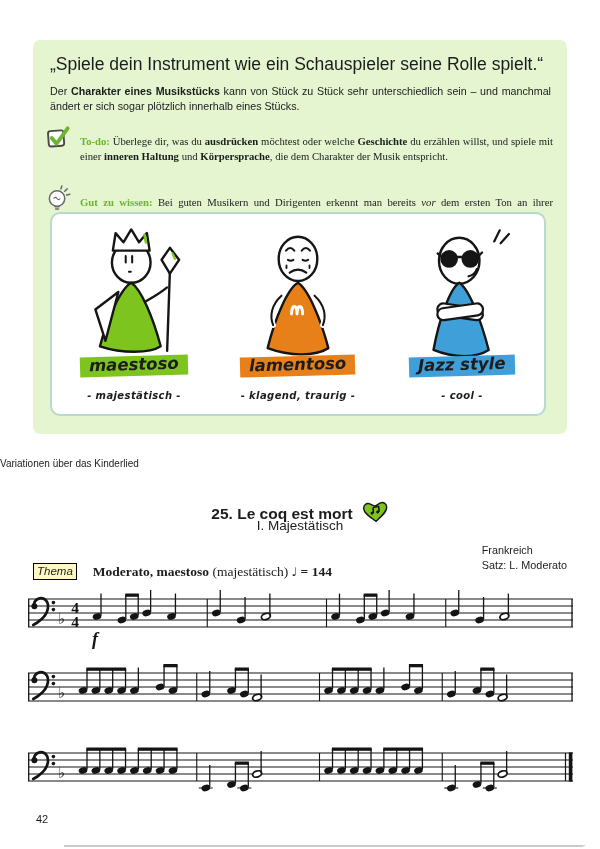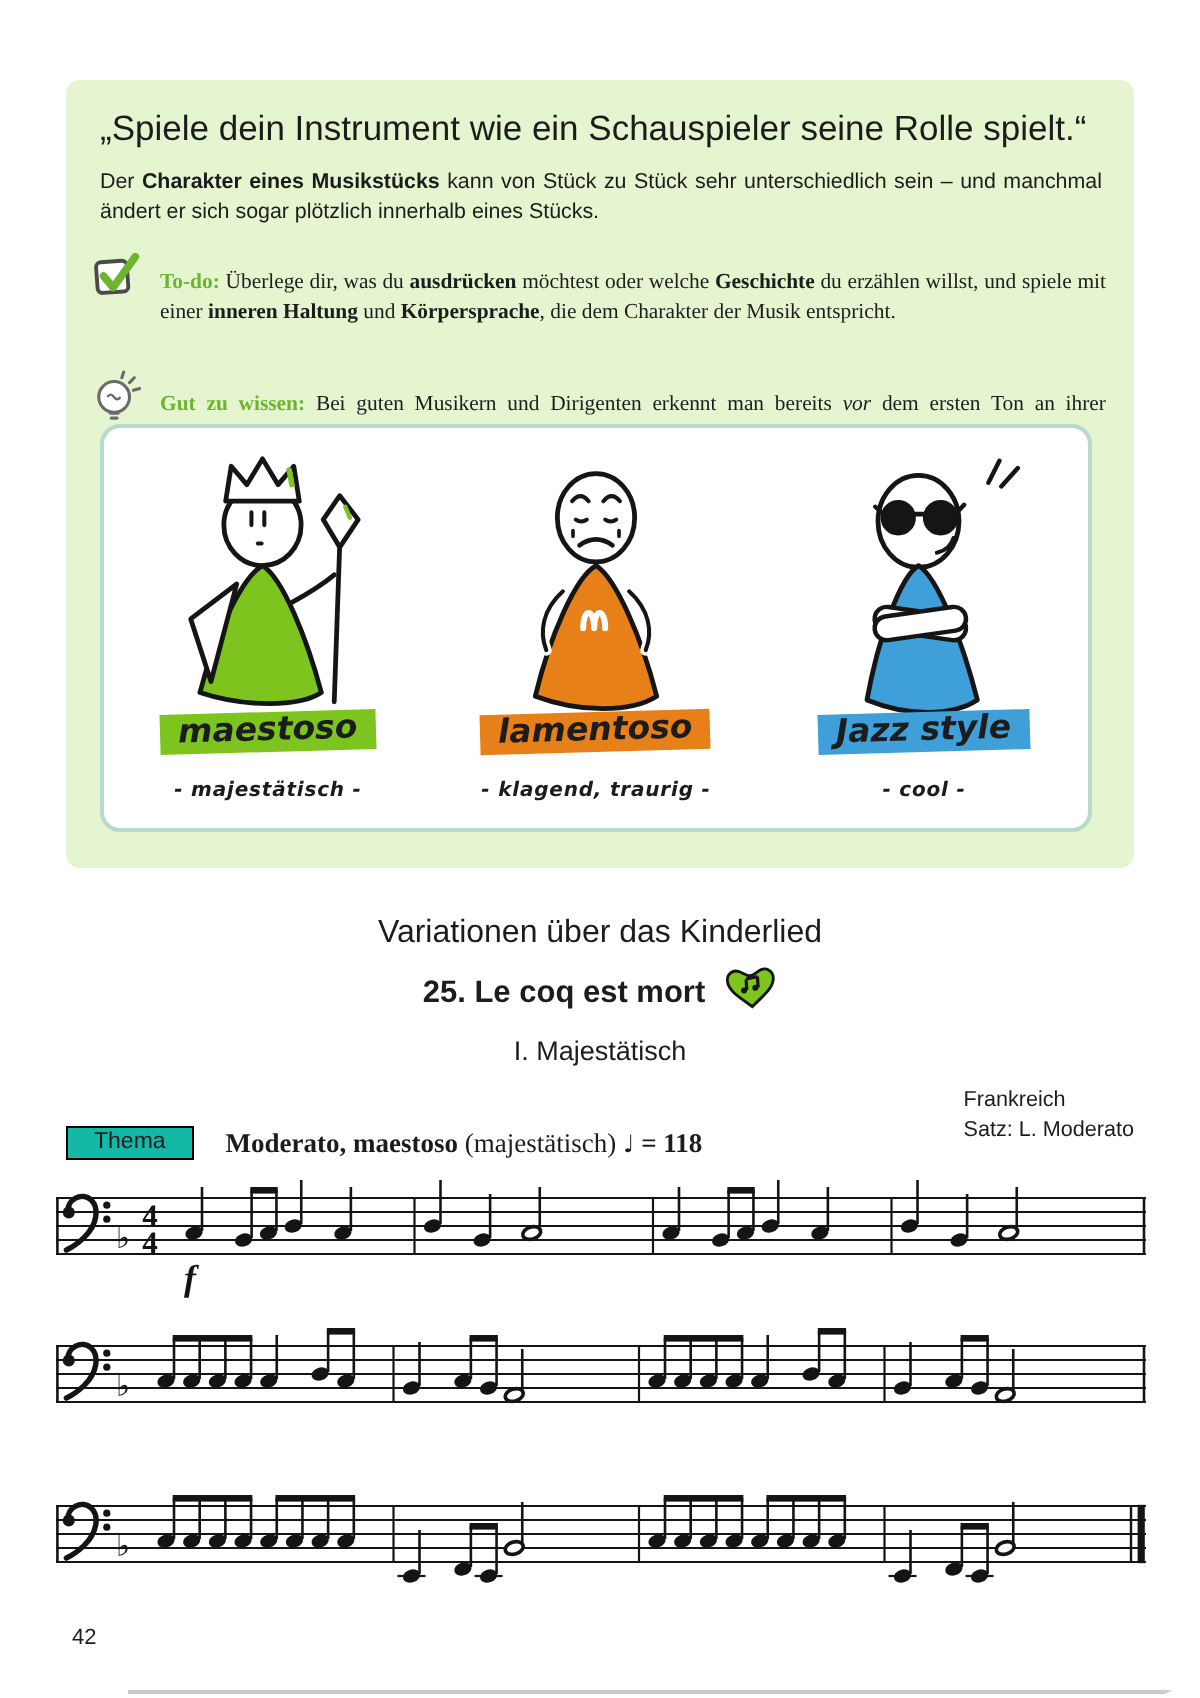--- a/index.html
+++ b/index.html
@@ -25,28 +25,28 @@
   .figure svg{display:block;}
   .hl{display:inline-block;padding:0 9px 1px;font-size:16.5px;font-weight:bold;font-style:italic;
       font-family:"DejaVu Sans",sans-serif;transform:rotate(-1.6deg);margin-top:-6px;line-height:1.15;}
   .fig-0 .hl{background:var(--fig-green);}
   .fig-1 .hl{background:var(--fig-orange);}
   .fig-2 .hl{background:var(--fig-blue);}
   .sub{font-size:10px;font-weight:bold;font-style:italic;margin-top:14px;letter-spacing:.4px;
        font-family:"DejaVu Sans",sans-serif;}
 
   
-  .series{position:absolute;top:458px;left:0;right:0;text-align:center;font-size:16px;}
-  .title-row{position:absolute;top:483px;left:0;right:0;text-align:center;font-size:15.5px;font-weight:bold;}
+  .series{position:absolute;top:458px;left:0;right:0;font-size:10px;}
+  .title-row{position:absolute;top:501px;left:0;right:0;text-align:center;font-size:15.5px;font-weight:bold;}
   .title-row svg{vertical-align:-5px;margin-left:9px;}
   .movement{position:absolute;top:518px;left:0;right:0;text-align:center;font-size:13.5px;}
   .credits{position:absolute;top:543px;right:33px;text-align:left;font-size:10.8px;line-height:1.35;}
 
   .tempo-row{position:absolute;top:563px;left:33px;display:flex;align-items:center;gap:16px;}
-  .thema{border:1.4px solid #000;padding:1px 13px 2px;font-size:11.5px;background:#14b8a6;}
+  .thema{border:1.4px solid #000;padding:1px 3px 2px;font-size:11.5px;background:#fef9c3;font-style:italic;}
   .tempo{font-family:"Liberation Serif",serif;font-size:13.5px;}
   .tempo .tb{font-weight:bold;}
   .tempo .tn{font-family:"DejaVu Sans",sans-serif;font-weight:bold;font-size:12px;}
   .tempo .tv{font-weight:bold;}
 
   .staff{position:absolute;left:28px;width:545px;height:74px;overflow:visible;}
   #staff0{top:583px}#staff1{top:657px}#staff2{top:737px}
 
   .pagenum{position:absolute;left:36px;top:813px;font-size:11px;}
   .bottom-line{position:absolute;left:64px;right:0;top:845px;height:2px;background:#cbcbcb;}
@@ -165,21 +165,21 @@
     <div>Frankreich</div>
     <div>Satz: L. Moderato</div>
   </div>
 
   <div class="tempo-row">
     <span class="thema">Thema</span>
     <span class="tempo">
       <span class="tb">Moderato, maestoso</span>
       <span class="tp">(majestätisch)</span>
       <span class="tn">♩</span>
-      <span class="tv">= 118</span>
+      <span class="tv">= 144</span>
     </span>
   </div>
 
   <svg id="staff0" class="staff">
       <line x1="0" y1="16" x2="545" y2="16" stroke="#141414" stroke-width="1.1"></line>
       <line x1="0" y1="23" x2="545" y2="23" stroke="#141414" stroke-width="1.1"></line>
       <line x1="0" y1="30" x2="545" y2="30" stroke="#141414" stroke-width="1.1"></line>
       <line x1="0" y1="37" x2="545" y2="37" stroke="#141414" stroke-width="1.1"></line>
       <line x1="0" y1="44" x2="545" y2="44" stroke="#141414" stroke-width="1.1"></line>
       <line x1="0.7" y1="16" x2="0.7" y2="44" stroke="#141414" stroke-width="1.3"></line>

